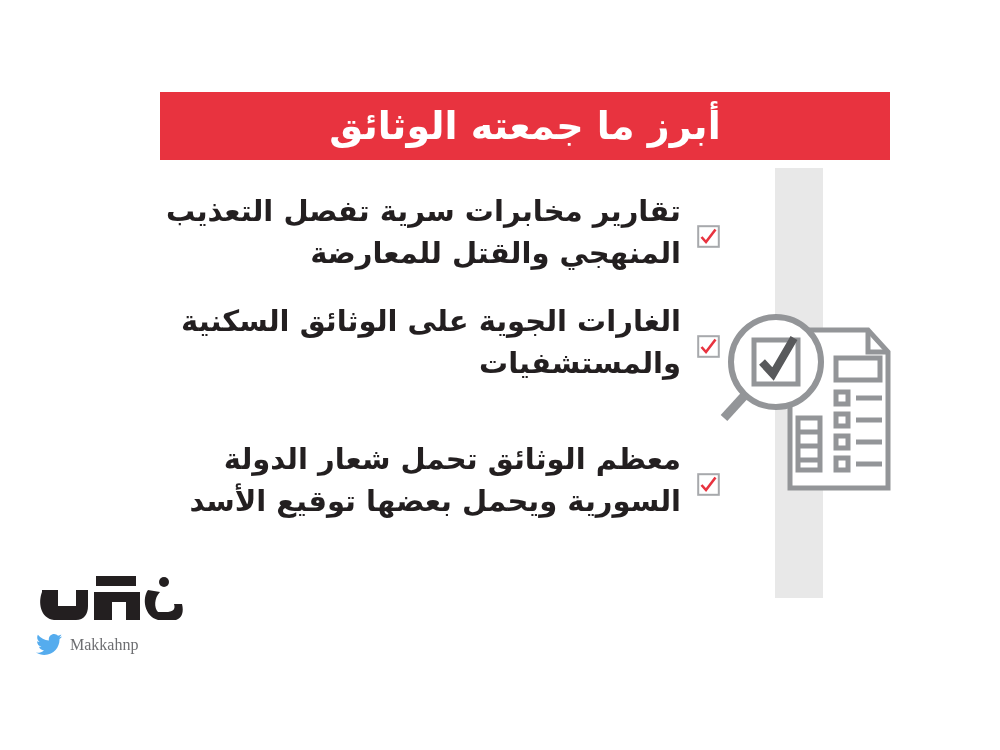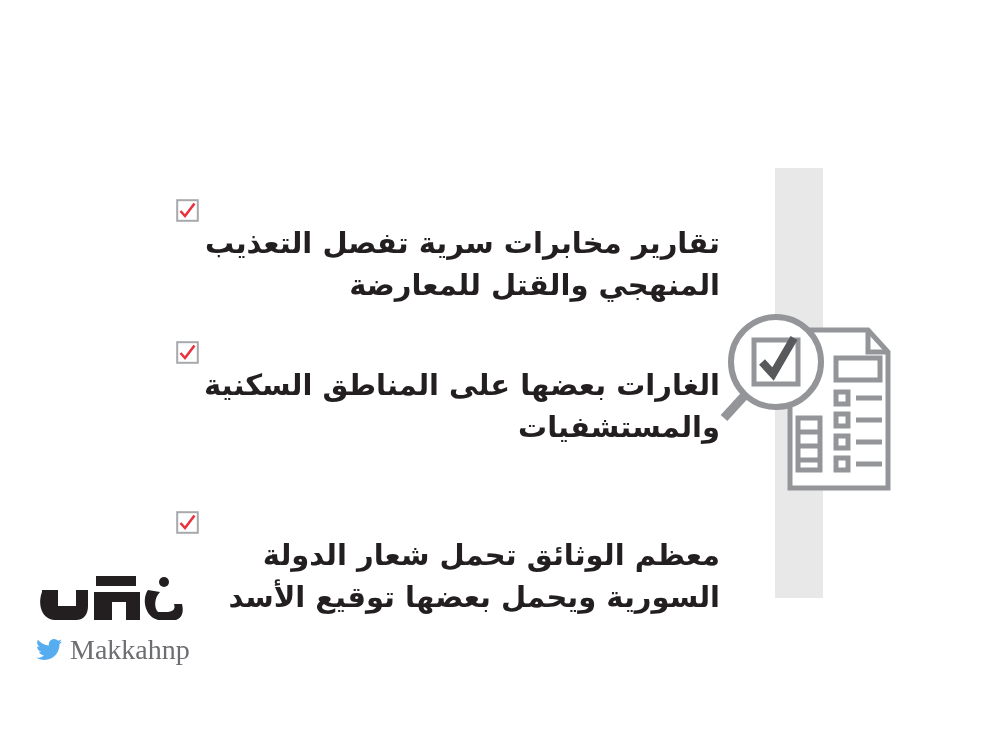--- a/index.html
+++ b/index.html
@@ -59,22 +59,22 @@
   
   .points {
     position: absolute;
     right: 280px;   
     top: 190px;
     width: 560px;
     direction: rtl;
   }
   .point-row {
     display: flex;
-    flex-direction: column;
-    align-items: flex-end;
+    flex-direction: row;
+    align-items: center;
     justify-content: flex-start;
     margin-bottom: 26px;
   }
   .check-box {
     flex: 0 0 auto;
     width: 23px;
     height: 23px;
     margin-top: 9px;
     margin-left: 16px;
     position: relative;
@@ -123,32 +123,35 @@
     align-items: center;
     direction: ltr;
   }
   .twitter-bird {
     width: 26px;
     height: 22px;
     margin-right: 8px;
   }
   .handle-text {
     color: #6d6e71;
-    font-size: 28px;
+    font-size: 16px;
     font-family: "Liberation Serif", serif;
     direction: ltr;
   }
 </style>
 </head>
 <body>
 
 <div class="infographic">
 
   <div class="grey-band"></div>
 
+  <div class="title-bar">
+    <div class="title-text">أبرز ما جمعته الوثائق</div>
+  </div>
 
   <div class="points">
 
     <div class="point-row">
       <span class="check-box">
         <svg width="23" height="23" viewBox="0 0 23 23">
           <rect x="1.2" y="1.2" width="20.6" height="20.6" fill="#ffffff" stroke="#a7a9ac" stroke-width="2"></rect>
           <polyline points="4.5,12 9,17 18.5,4.5" fill="none" stroke="#e8333f" stroke-width="2.6"></polyline>
         </svg>
       </span>
@@ -156,21 +159,21 @@
     </div>
 
 
     <div class="point-row">
       <span class="check-box">
         <svg width="23" height="23" viewBox="0 0 23 23">
           <rect x="1.2" y="1.2" width="20.6" height="20.6" fill="#ffffff" stroke="#a7a9ac" stroke-width="2"></rect>
           <polyline points="4.5,12 9,17 18.5,4.5" fill="none" stroke="#e8333f" stroke-width="2.6"></polyline>
         </svg>
       </span>
-      <span class="point-text">الغارات بعضها على المناطق السكنية والمستشفيات</span>
+      <span class="point-text">الغارات الجوية على الوثائق السكنية والمستشفيات</span>
     </div>
 
     <div class="point-row" style="margin-top:54px;">
       <span class="check-box">
         <svg width="23" height="23" viewBox="0 0 23 23">
           <rect x="1.2" y="1.2" width="20.6" height="20.6" fill="#ffffff" stroke="#a7a9ac" stroke-width="2"></rect>
           <polyline points="4.5,12 9,17 18.5,4.5" fill="none" stroke="#e8333f" stroke-width="2.6"></polyline>
         </svg>
       </span>
       <span class="point-text">معظم الوثائق تحمل شعار الدولة السورية ويحمل بعضها توقيع الأسد</span>

